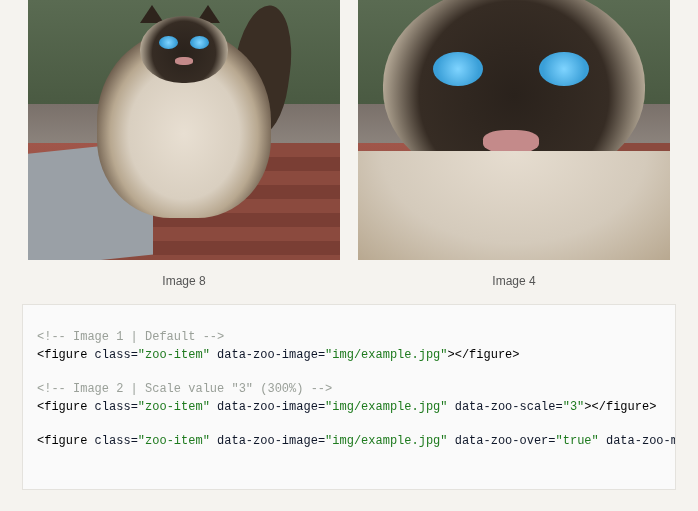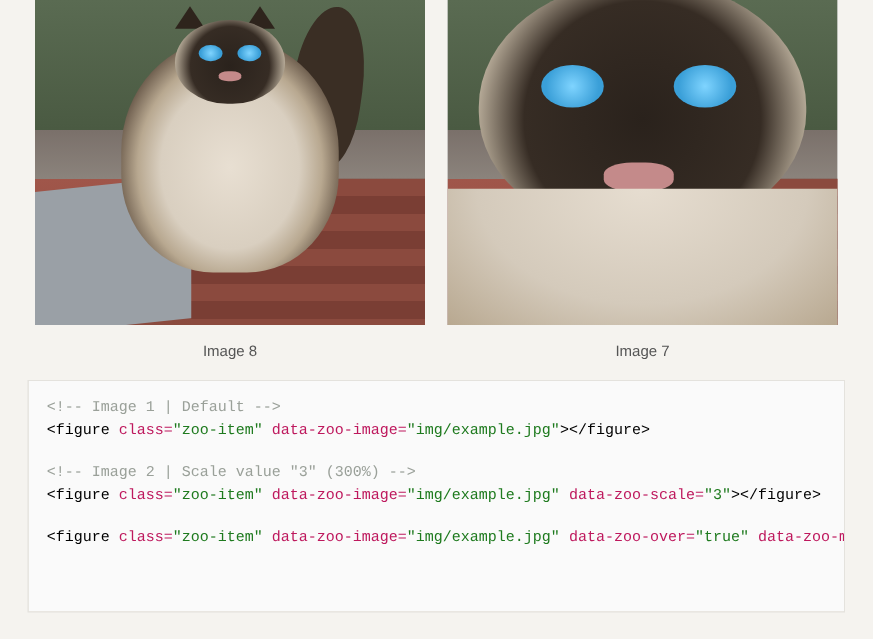--- a/index.html
+++ b/index.html
@@ -98,36 +98,36 @@
   }
   .caption {
     margin-top: 14px;
     font-size: 12px;
     color: #555;
   }
   .code-panel {
     margin: 16px 22px 0 22px;
     background: #fafafa;
     border: 1px solid #e4e2dd;
-    padding: 12px 14px 6px 14px;
+    padding: 23px 14px 6px 14px;
     overflow-x: auto;
     height: 186px;
     position: relative;
   }
   .code-line {
     font-family: "Courier New", Consolas, monospace;
     font-size: 12px;
     white-space: nowrap;
     line-height: 1.5;
     color: #333;
   }
   .blank { height: 16px; }
   .cm { color: #9aa099; }
   .tag { color: #000000; font-weight: 500; }
-  .attr { color: #be185d; font-family: Liberation Mono, monospace; }
+  .attr { color: #0f172a; font-family: Liberation Mono, monospace; }
   .val { color: #1e7a1e; }
   .code-panel::-webkit-scrollbar { height: 14px; }
   .code-panel::-webkit-scrollbar-track { background: #f0eee9; }
   .code-panel::-webkit-scrollbar-thumb { background: #c8c5be; border-radius: 2px; }
 </style>
 </head>
 <body>
 
 <div class="gallery">
   <div class="img-wrap">
@@ -149,21 +149,21 @@
   <div class="img-wrap">
     <div class="img-box zoomed">
       <div class="cat"></div>
         <div class="steps"></div>
       <div class="cat-head"></div>
         <div class="eye-l"></div>
         <div class="eye-r"></div>
         <div class="mouth"></div>
       <div class="chest"></div>
     </div>
-    <div class="caption">Image 7</div>
+    <div class="caption">Image 4</div>
   </div>
 </div>
 
 <div class="code-panel">
   <div class="code-line cm">&lt;!-- Image 1 | Default --&gt;</div>
   <div class="code-line">
     <span class="tag">&lt;figure</span><span class="attr"> class=</span><span class="val">"zoo-item"</span><span class="attr"> data-zoo-image=</span><span class="val">"img/example.jpg"</span><span class="tag">&gt;</span><span class="tag">&lt;/figure&gt;</span>
   </div>
   <div class="blank"></div>
   <div class="code-line cm">&lt;!-- Image 2 | Scale value "3" (300%) --&gt;</div>

